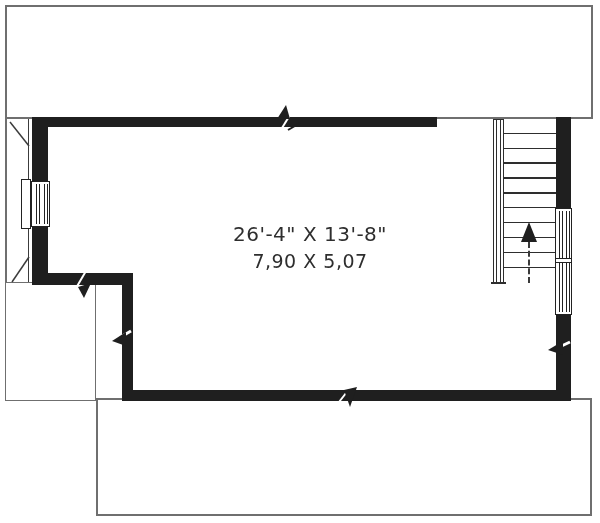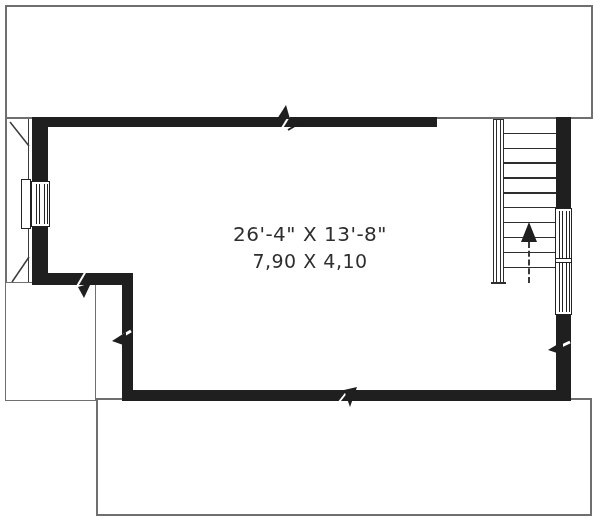--- a/index.html
+++ b/index.html
@@ -98,16 +98,16 @@
 
     <line x1="553" y1="350" x2="570" y2="342" stroke="#ffffff" stroke-width="3"></line>
     <polygon points="548,350 563,341 563,355" fill="#1f1f1f"></polygon>
 
     <line x1="10" y1="122" x2="29" y2="146" stroke="#3c3c3c" stroke-width="1.5"></line>
     <line x1="12" y1="282" x2="29" y2="257" stroke="#3c3c3c" stroke-width="1.5"></line>
   </svg>
 
   <div class="dims">
     <div>26'-4" X 13'-8"</div>
-    <div style="font-size:19px;">7,90 X 4,10</div>
+    <div style="font-size:19px;">7,90 X 5,07</div>
   </div>
 
 </div>
 
 </body></html>

